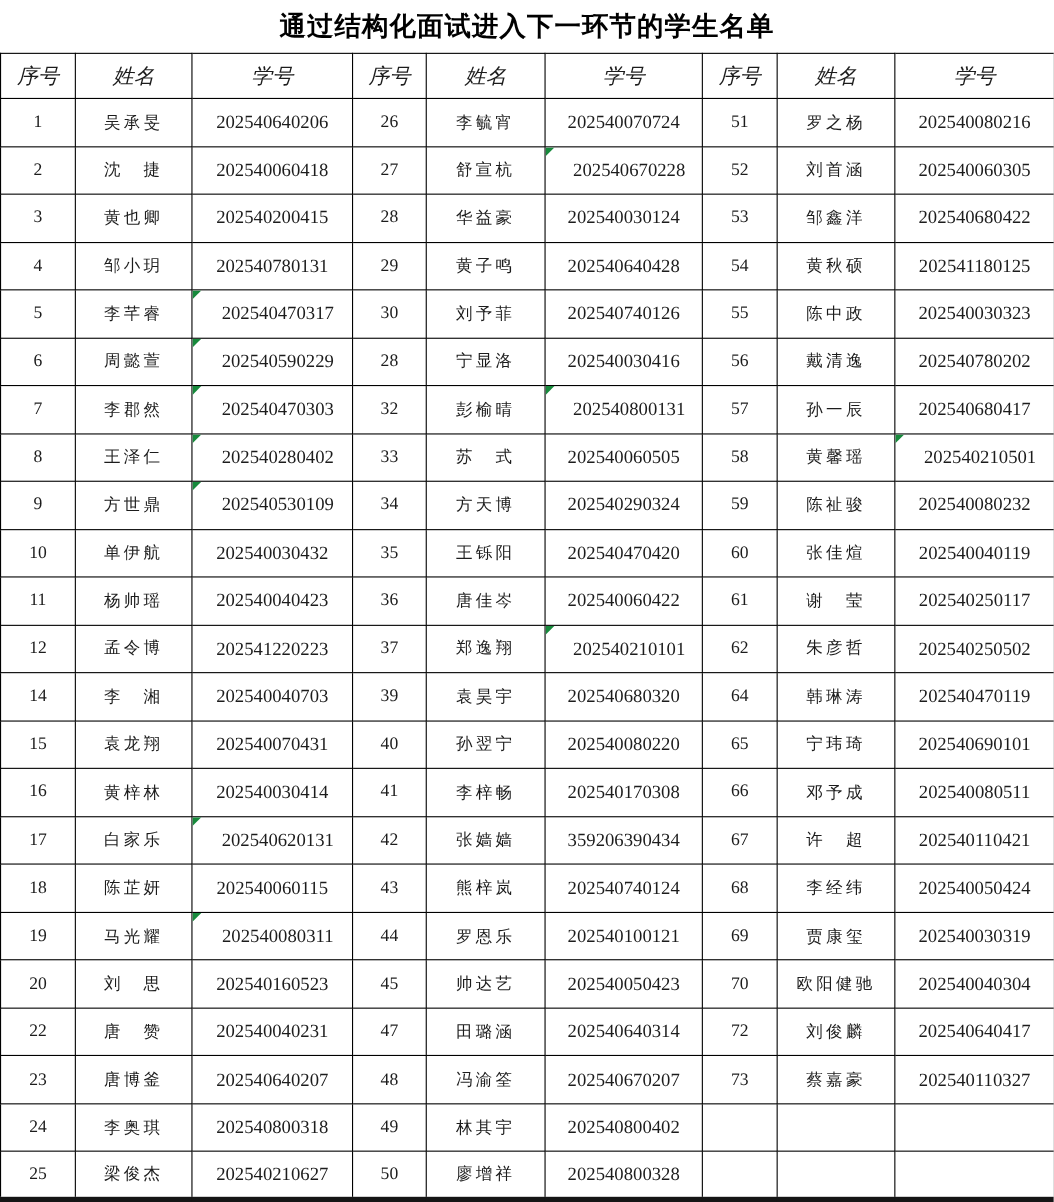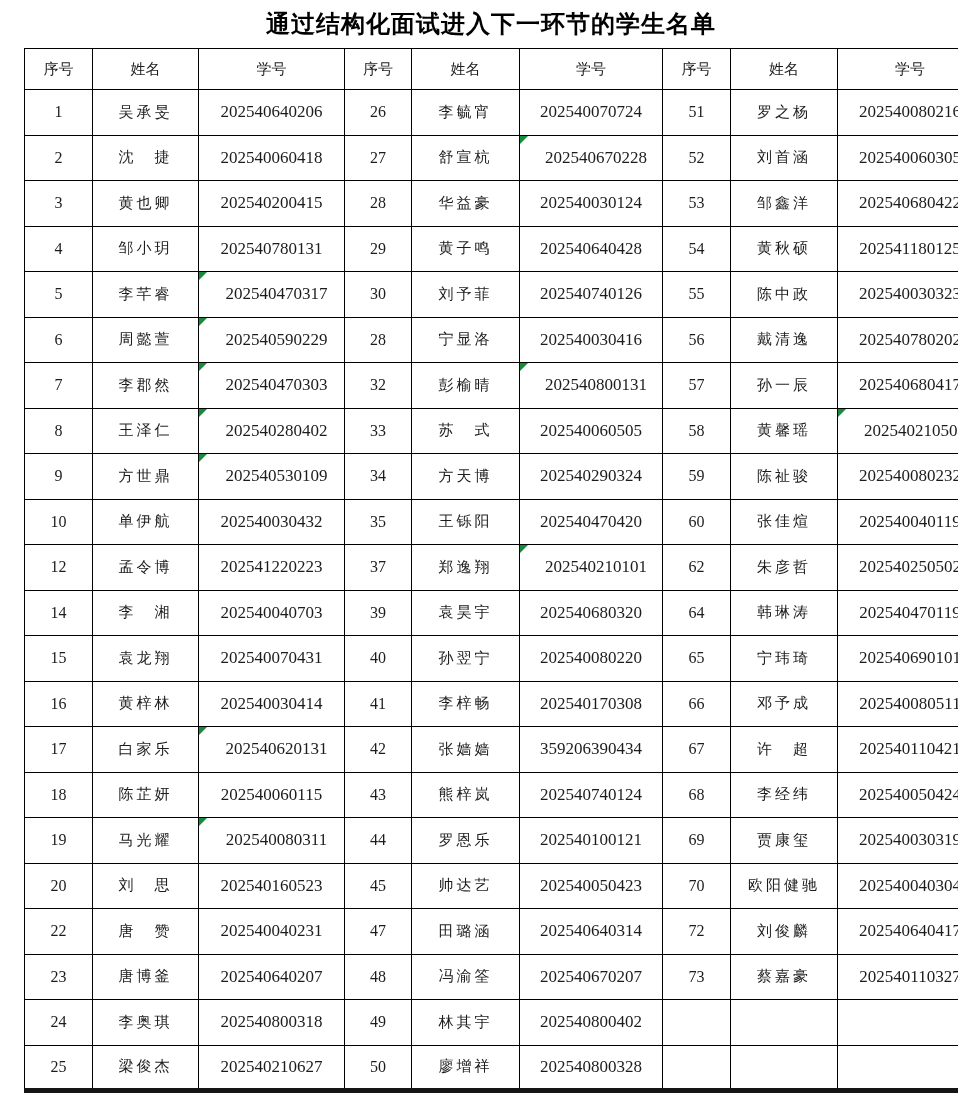--- a/index.html
+++ b/index.html
@@ -1,35 +1,35 @@
 <!DOCTYPE html>
 <html style="--flag-green: #178a3c;"><head>
 <meta charset="utf-8">
 <style>
   html,body{margin:0;padding:0;background:#ffffff;}
   .sheet{
     width:958px;height:1093px;box-sizing:border-box;background:#fff;
     font-family:"Liberation Serif","DejaVu Serif",serif;color:#1c1c1c;
-    display:flex;flex-direction:column;overflow:hidden;padding-left:24px;
+    display:flex;flex-direction:column;overflow:hidden;
   }
   .title{
     height:48px;box-sizing:border-box;display:flex;align-items:center;justify-content:center;
     font-size:24px;font-weight:bold;letter-spacing:1px;color:#000;
   }
   table{
     border-collapse:collapse;table-layout:fixed;width:958px;flex:1;
     border:1px solid #000;border-bottom:5px solid #151515;
   }
   th,td{
     border:1px solid #000;box-sizing:border-box;overflow:hidden;white-space:nowrap;
     text-align:center;vertical-align:middle;position:relative;padding:0;
   }
   thead tr{height:41px;}
   tbody tr{height:40px;}
-  th{font-weight:normal;font-size:15px;}
+  th{font-weight:normal;font-size:19px;font-style:italic;}
   td.index-cell{font-size:16px;}
   td.name-cell{font-size:15px;letter-spacing:3px;}
   td.student-id-cell{font-size:17px;}
   td.flag .idtext{margin-left:10px;display:inline-block;}
   .tri{
     position:absolute;top:0;left:0;width:0;height:0;
     border-top:8px solid var(--flag-green,#178a3c);
     border-right:8px solid transparent;
   }
 </style>
@@ -168,20 +168,31 @@
           <td class="name-cell">单伊航</td>
           <td class="student-id-cell"><span class="idtext">202540030432</span></td>
           <td class="index-cell">35</td>
           <td class="name-cell">王铄阳</td>
           <td class="student-id-cell"><span class="idtext">202540470420</span></td>
           <td class="index-cell">60</td>
           <td class="name-cell">张佳煊</td>
           <td class="student-id-cell"><span class="idtext">202540040119</span></td>
         </tr>
         <tr>
+          <td class="index-cell">11</td>
+          <td class="name-cell">杨帅瑶</td>
+          <td class="student-id-cell"><span class="idtext">202540040423</span></td>
+          <td class="index-cell">36</td>
+          <td class="name-cell">唐佳岑</td>
+          <td class="student-id-cell"><span class="idtext">202540060422</span></td>
+          <td class="index-cell">61</td>
+          <td class="name-cell">谢　莹</td>
+          <td class="student-id-cell"><span class="idtext">202540250117</span></td>
+        </tr>
+        <tr>
           <td class="index-cell">12</td>
           <td class="name-cell">孟令博</td>
           <td class="student-id-cell"><span class="idtext">202541220223</span></td>
           <td class="index-cell">37</td>
           <td class="name-cell">郑逸翔</td>
           <td class="student-id-cell flag"><i class="tri"></i><span class="idtext">202540210101</span></td>
           <td class="index-cell">62</td>
           <td class="name-cell">朱彦哲</td>
           <td class="student-id-cell"><span class="idtext">202540250502</span></td>
         </tr>

